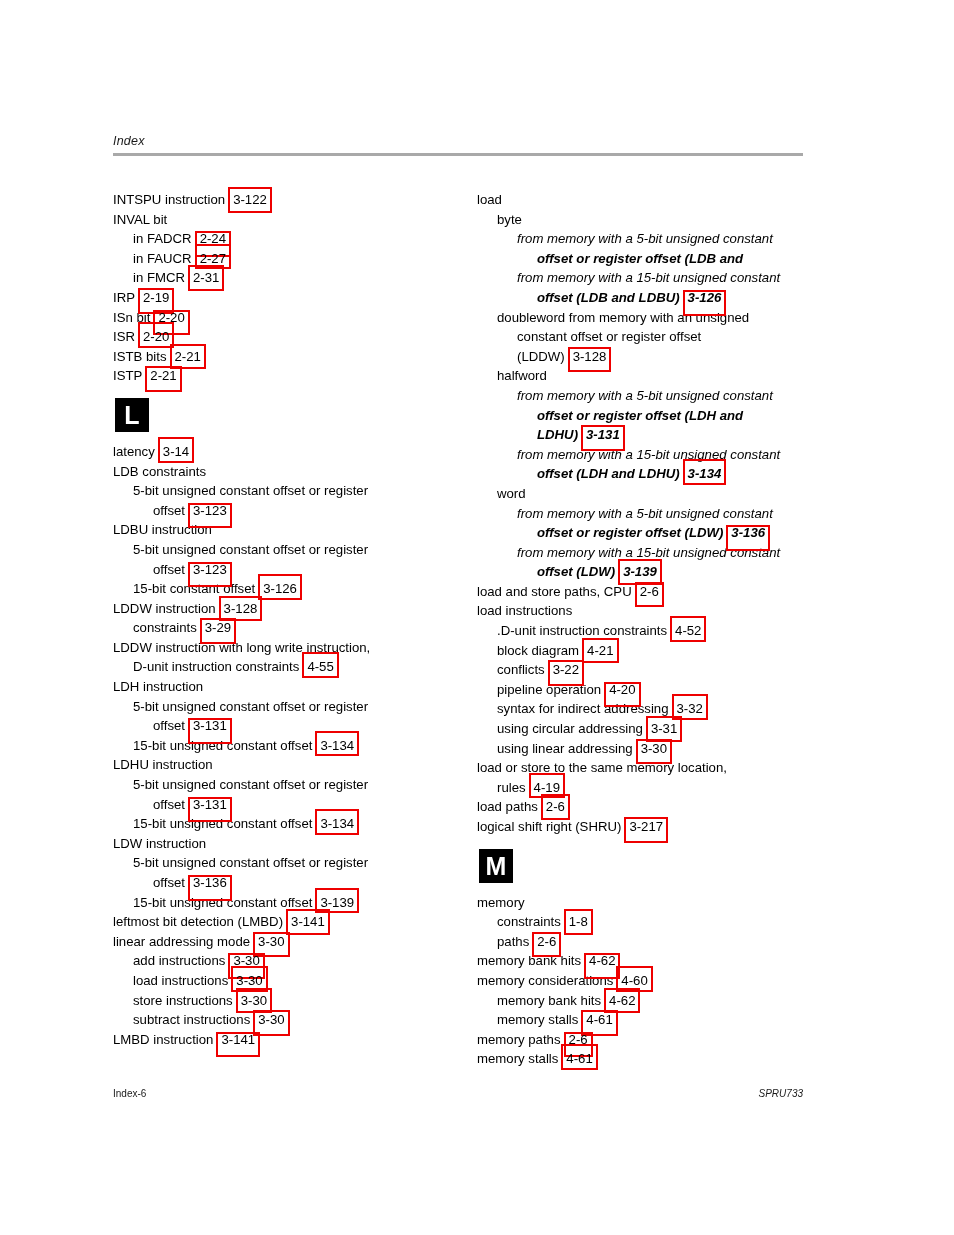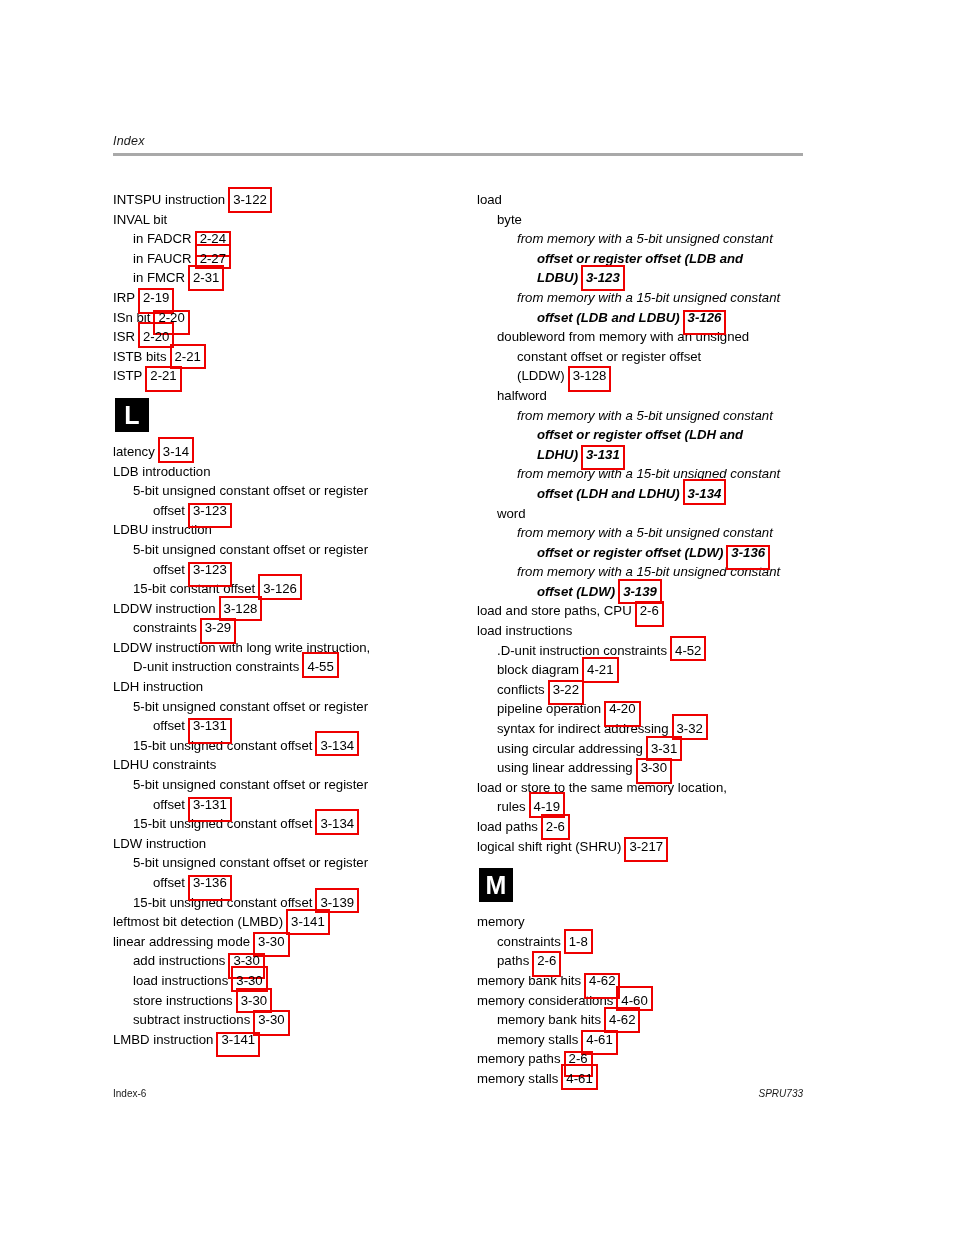--- a/index.html
+++ b/index.html
@@ -153,36 +153,36 @@
       <div class="entry lvl1"><span class="txt">in FMCR</span><span class="ref "><span class="refbox"></span><span class="refnum" style="font-style: normal;">2-31</span></span></div>
       <div class="entry lvl0"><span class="txt">IRP</span><span class="ref down"><span class="refbox"></span><span class="refnum" style="font-style: normal;">2-19</span></span></div>
       <div class="entry lvl0"><span class="txt">ISn bit</span><span class="ref down2"><span class="refbox"></span><span class="refnum" style="font-style: normal;">2-20</span></span></div>
       <div class="entry lvl0"><span class="txt">ISR</span><span class="ref up"><span class="refbox"></span><span class="refnum" style="font-style: normal;">2-20</span></span></div>
       <div class="entry lvl0"><span class="txt">ISTB bits</span><span class="ref "><span class="refbox"></span><span class="refnum" style="font-style: normal;">2-21</span></span></div>
       <div class="entry lvl0"><span class="txt">ISTP</span><span class="ref down"><span class="refbox"></span><span class="refnum" style="font-style: normal;">2-21</span></span></div>
       <div class="letter-block">
         <span>L</span>
       </div>
       <div class="entry lvl0"><span class="txt">latency</span><span class="ref up"><span class="refbox"></span><span class="refnum" style="font-style: normal;">3-14</span></span></div>
-      <div class="entry lvl0"><span class="txt">LDB introduction</span></div>
+      <div class="entry lvl0"><span class="txt">LDB constraints</span></div>
       <div class="entry lvl1"><span class="txt">5-bit unsigned constant offset or register</span></div>
       <div class="entry lvl2"><span class="txt">offset</span><span class="ref down2"><span class="refbox"></span><span class="refnum" style="font-style: normal;">3-123</span></span></div>
       <div class="entry lvl0"><span class="txt">LDBU instruction</span></div>
       <div class="entry lvl1"><span class="txt">5-bit unsigned constant offset or register</span></div>
       <div class="entry lvl2"><span class="txt">offset</span><span class="ref down2"><span class="refbox"></span><span class="refnum" style="font-style: normal;">3-123</span></span></div>
       <div class="entry lvl1"><span class="txt">15-bit constant offset</span><span class="ref up"><span class="refbox"></span><span class="refnum" style="font-style: normal;">3-126</span></span></div>
       <div class="entry lvl0"><span class="txt">LDDW instruction</span><span class="ref "><span class="refbox"></span><span class="refnum" style="font-style: normal;">3-128</span></span></div>
       <div class="entry lvl1"><span class="txt">constraints</span><span class="ref down"><span class="refbox"></span><span class="refnum" style="font-style: normal;">3-29</span></span></div>
       <div class="entry lvl0"><span class="txt">LDDW instruction with long write instruction,</span></div>
       <div class="entry lvl1"><span class="txt">D-unit instruction constraints</span><span class="ref up"><span class="refbox"></span><span class="refnum" style="font-style: normal;">4-55</span></span></div>
       <div class="entry lvl0"><span class="txt">LDH instruction</span></div>
       <div class="entry lvl1"><span class="txt">5-bit unsigned constant offset or register</span></div>
       <div class="entry lvl2"><span class="txt">offset</span><span class="ref down2"><span class="refbox"></span><span class="refnum" style="font-style: normal;">3-131</span></span></div>
       <div class="entry lvl1"><span class="txt">15-bit unsigned constant offset</span><span class="ref up"><span class="refbox"></span><span class="refnum" style="font-style: normal;">3-134</span></span></div>
-      <div class="entry lvl0"><span class="txt">LDHU constraints</span></div>
+      <div class="entry lvl0"><span class="txt">LDHU instruction</span></div>
       <div class="entry lvl1"><span class="txt">5-bit unsigned constant offset or register</span></div>
       <div class="entry lvl2"><span class="txt">offset</span><span class="ref down2"><span class="refbox"></span><span class="refnum" style="font-style: normal;">3-131</span></span></div>
       <div class="entry lvl1"><span class="txt">15-bit unsigned constant offset</span><span class="ref up"><span class="refbox"></span><span class="refnum" style="font-style: normal;">3-134</span></span></div>
       <div class="entry lvl0"><span class="txt">LDW instruction</span></div>
       <div class="entry lvl1"><span class="txt">5-bit unsigned constant offset or register</span></div>
       <div class="entry lvl2"><span class="txt">offset</span><span class="ref down2"><span class="refbox"></span><span class="refnum" style="font-style: normal;">3-136</span></span></div>
       <div class="entry lvl1"><span class="txt">15-bit unsigned constant offset</span><span class="ref up"><span class="refbox"></span><span class="refnum" style="font-style: normal;">3-139</span></span></div>
       <div class="entry lvl0"><span class="txt">leftmost bit detection (LMBD)</span><span class="ref "><span class="refbox"></span><span class="refnum" style="font-style: normal;">3-141</span></span></div>
       <div class="entry lvl0"><span class="txt">linear addressing mode</span><span class="ref down"><span class="refbox"></span><span class="refnum" style="font-style: normal;">3-30</span></span></div>
       <div class="entry lvl1"><span class="txt">add instructions</span><span class="ref down2"><span class="refbox"></span><span class="refnum" style="font-style: normal;">3-30</span></span></div>
@@ -190,21 +190,20 @@
       <div class="entry lvl1"><span class="txt">store instructions</span><span class="ref "><span class="refbox"></span><span class="refnum" style="font-style: normal;">3-30</span></span></div>
       <div class="entry lvl1"><span class="txt">subtract instructions</span><span class="ref down"><span class="refbox"></span><span class="refnum" style="font-style: normal;">3-30</span></span></div>
       <div class="entry lvl0"><span class="txt">LMBD instruction</span><span class="ref down2"><span class="refbox"></span><span class="refnum" style="font-style: normal;">3-141</span></span></div>
     </div>
 
   <div class="col col-right">
       <div class="entry lvl0"><span class="txt">load</span></div>
       <div class="entry lvl1"><span class="txt">byte</span></div>
       <div class="entry lvl2 ital"><span class="txt">from memory with a 5-bit unsigned constant</span></div>
       <div class="entry lvl3 ital"><span class="txt">offset or register offset (LDB and</span></div>
-      <div class="entry lvl3 ital"><span class="txt">LDBU)</span><span class="ref "><span class="refbox"></span><span class="refnum" style="font-style: italic;">3-123</span></span></div>
       <div class="entry lvl2 ital"><span class="txt">from memory with a 15-bit unsigned constant</span></div>
       <div class="entry lvl3 ital"><span class="txt">offset (LDB and LDBU)</span><span class="ref down2"><span class="refbox"></span><span class="refnum" style="font-style: italic;">3-126</span></span></div>
       <div class="entry lvl1"><span class="txt">doubleword from memory with an unsigned</span></div>
       <div class="entry lvl2"><span class="txt">constant offset or register offset</span></div>
       <div class="entry lvl2"><span class="txt">(LDDW)</span><span class="ref down"><span class="refbox"></span><span class="refnum" style="font-style: normal;">3-128</span></span></div>
       <div class="entry lvl1"><span class="txt">halfword</span></div>
       <div class="entry lvl2 ital"><span class="txt">from memory with a 5-bit unsigned constant</span></div>
       <div class="entry lvl3 ital"><span class="txt">offset or register offset (LDH and</span></div>
       <div class="entry lvl3 ital"><span class="txt">LDHU)</span><span class="ref down"><span class="refbox"></span><span class="refnum" style="font-style: italic;">3-131</span></span></div>
       <div class="entry lvl2 ital"><span class="txt">from memory with a 15-bit unsigned constant</span></div>

